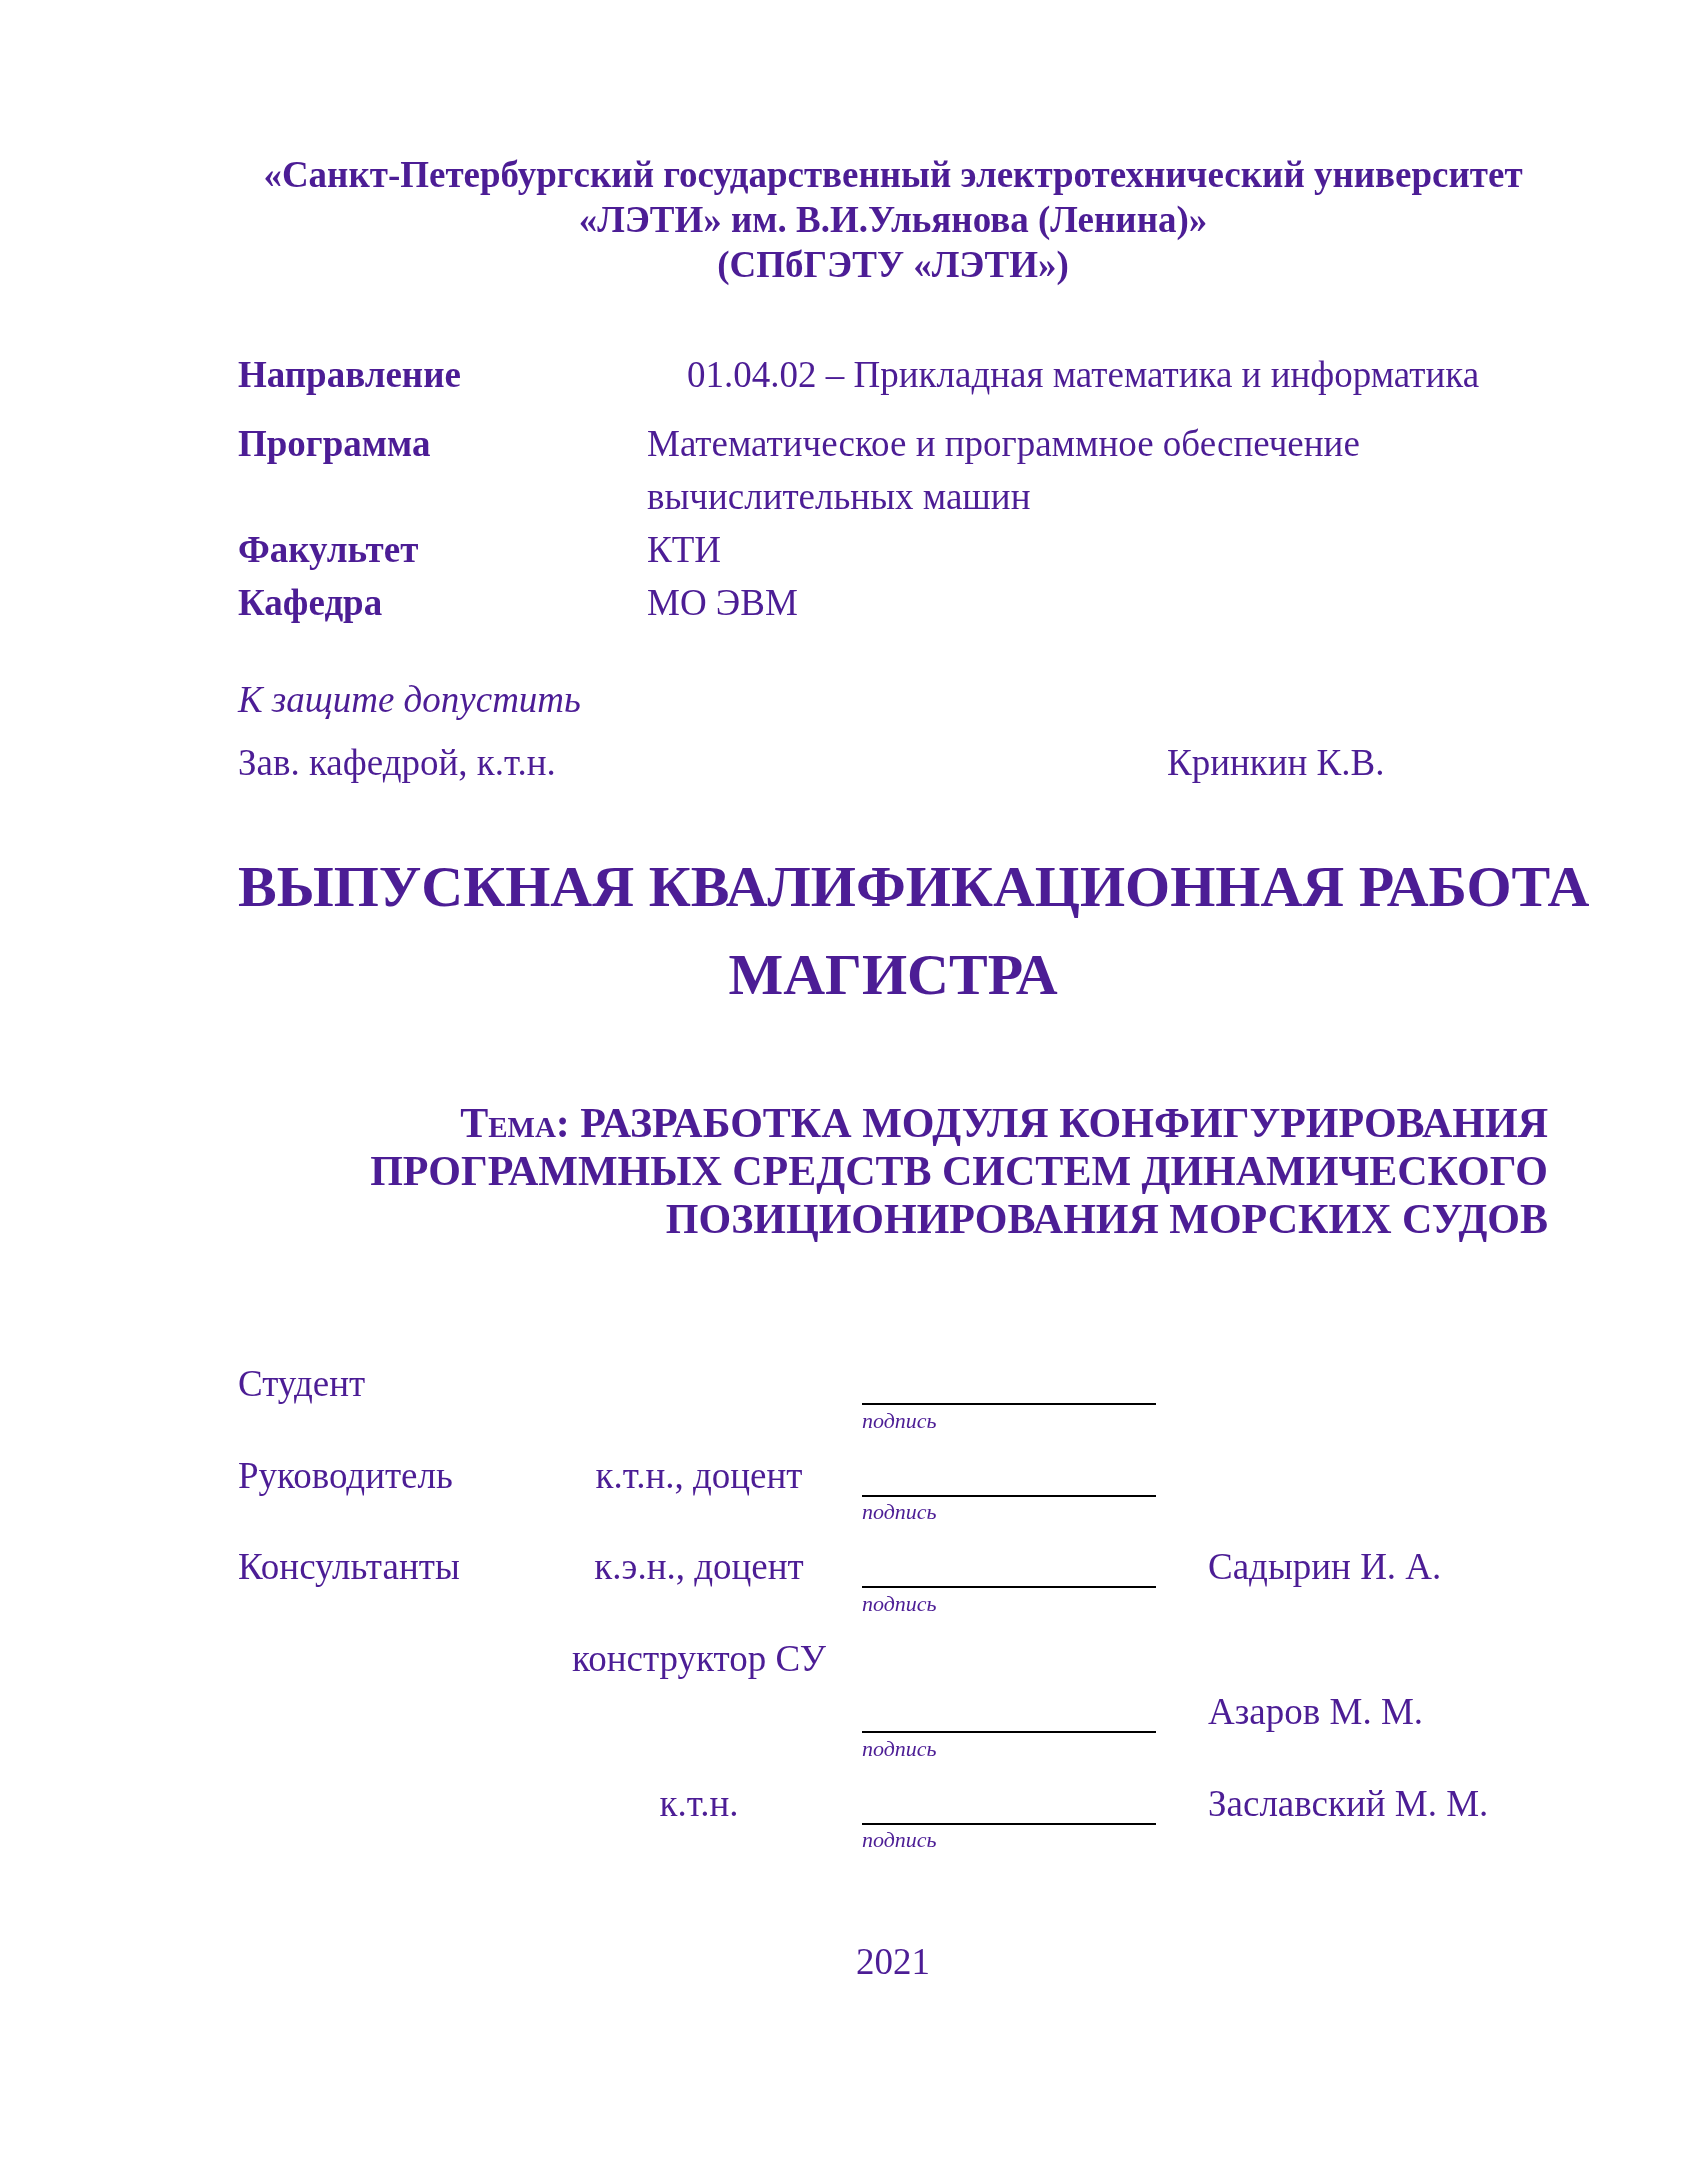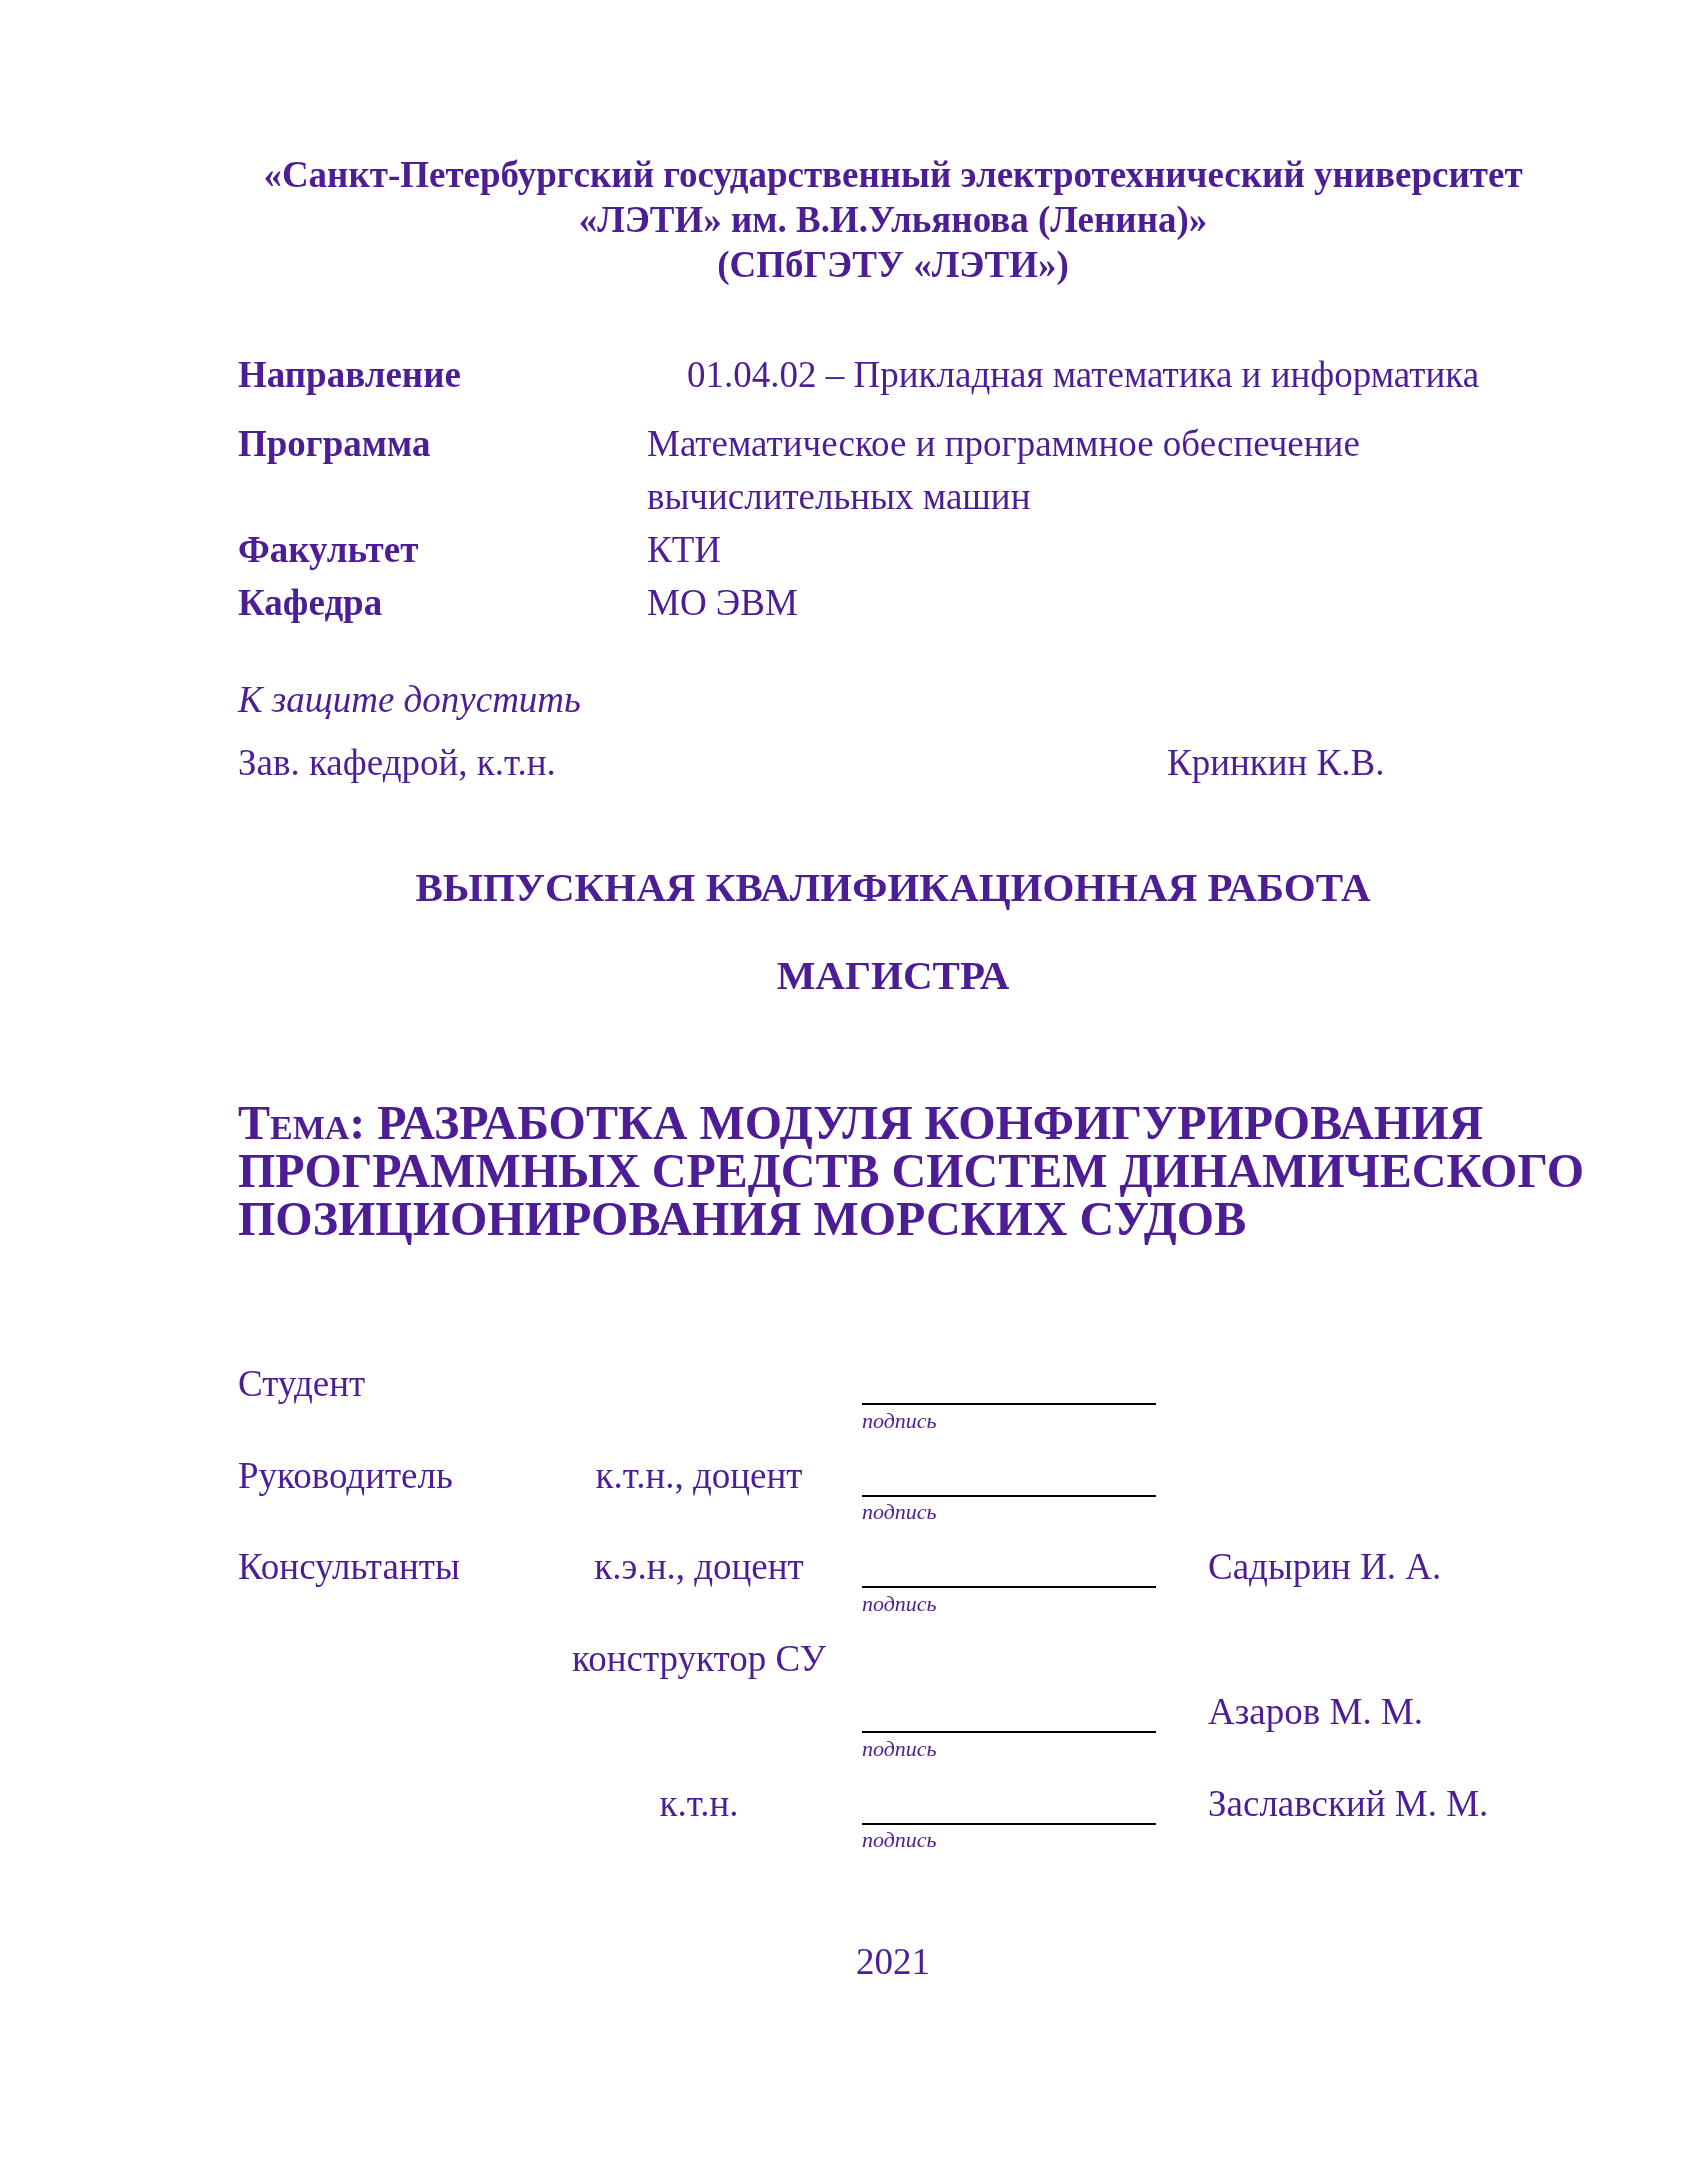--- a/index.html
+++ b/index.html
@@ -45,32 +45,32 @@
     grid-template-columns: 929px 1fr;
     font-size: 37px;
     line-height: 53px;
   }
 
   
   .worktype {
     margin-top: 68px;
     text-align: center;
     font-weight: bold;
-    font-size: 41px;
+    font-size: 58px;
     line-height: 60px;
   }
   .worktype div { white-space: nowrap; }
   .worktype .line2 { margin-top: 28px; }
 
   
   .topic {
     margin-top: 94px;
-    text-align: left;
+    text-align: right;
     font-weight: bold;
-    font-size: 48px;
+    font-size: 42px;
     line-height: 48px;
     font-variant: small-caps;
   }
   .topic div { white-space: nowrap; }
 
   
   .signatures { margin-top: 114px; font-size: 37px; }
   .sig-row {
     display: grid;
     grid-template-columns: 318px 286px 314px 1fr;

